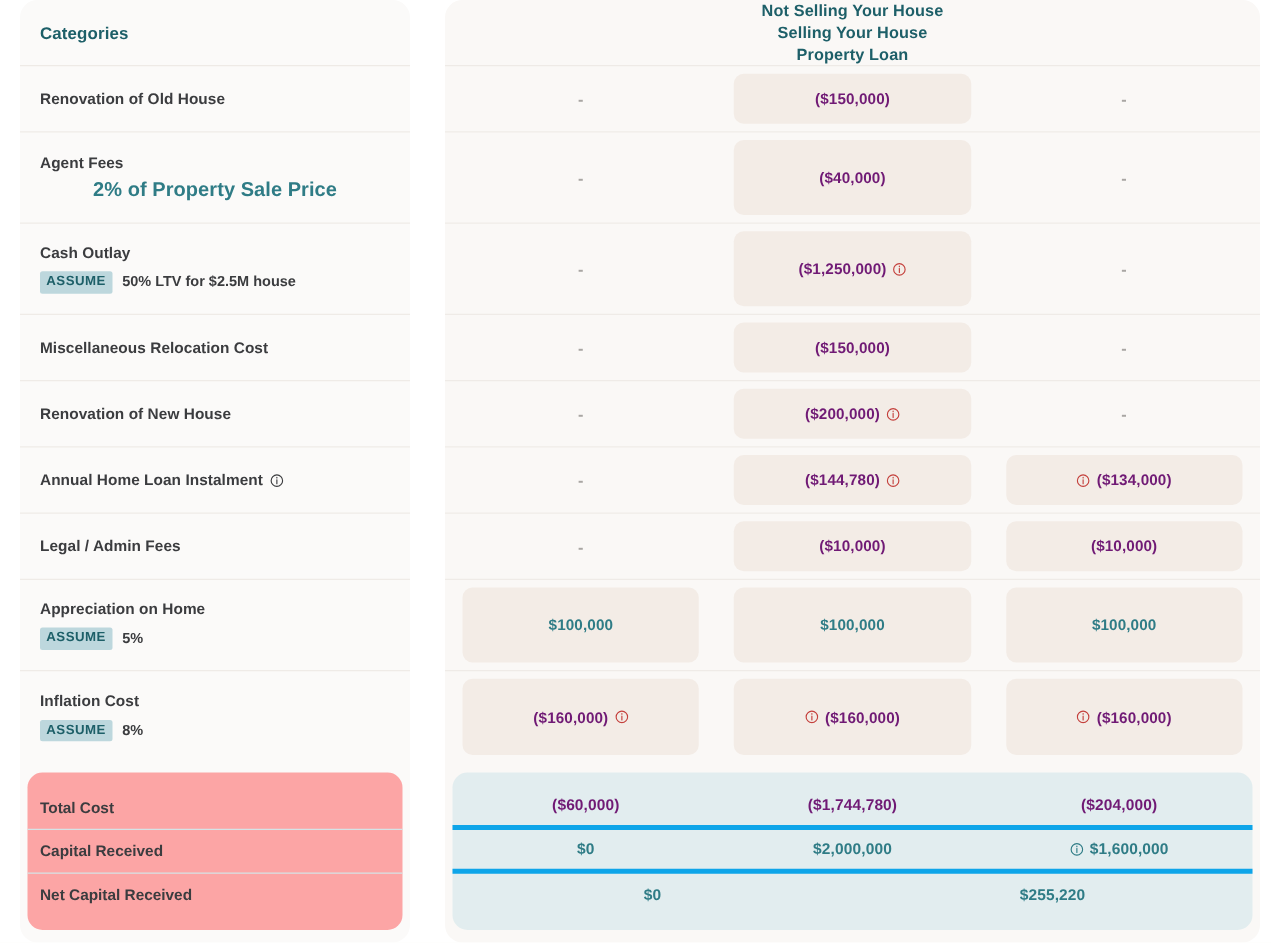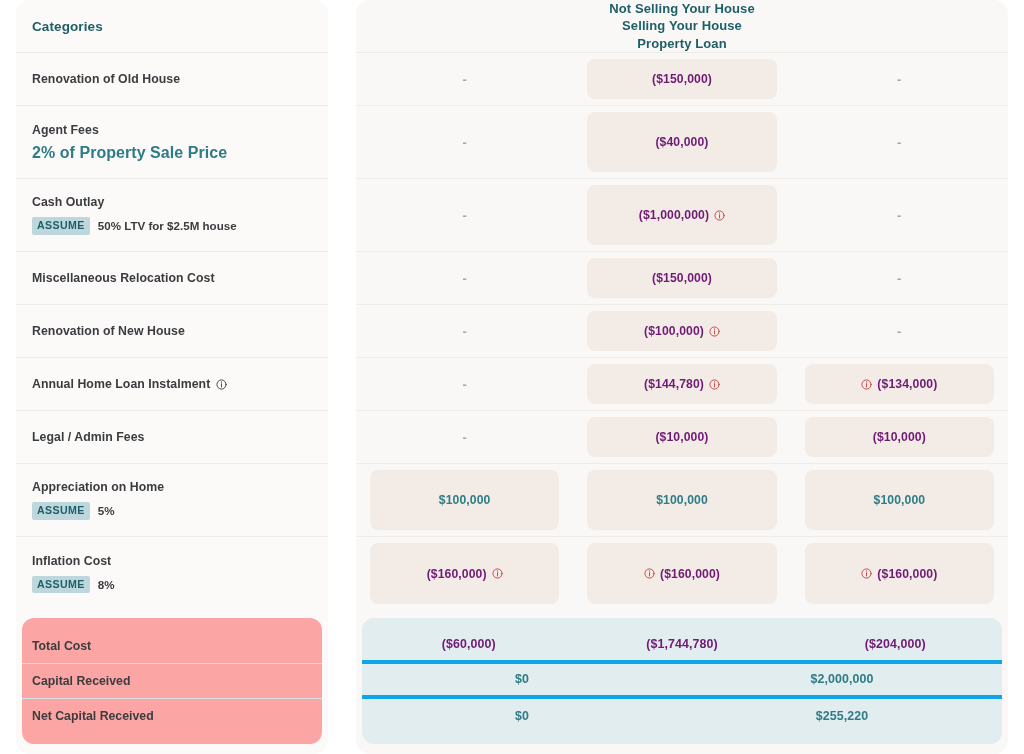--- a/index.html
+++ b/index.html
@@ -48,21 +48,21 @@
   }
 
   .cat-row {
     padding: 0 16px;
     border-bottom: 1px solid #efebe7;
     display: flex;
     flex-direction: column;
     justify-content: center;
   }
   .cat-row.h-single { height: 53px; }
-  .cat-row.h-double { height: 73px; }
+  .cat-row.h-double { height: 73px; text-align: center; }
   .cat-row:last-of-type { border-bottom: none; }
 
   .cat-name {
     color: #3b3c3f;
     font-size: 12.3px;
     font-weight: bold;
     letter-spacing: .05px;
     display: flex;
     align-items: center;
     gap: 6px;
@@ -365,21 +365,21 @@
           </div>
         </div>
         <div class="val-row h-double">
           <div class="val-cell">
             <div class="pill dash bare">
               <span>-</span>
             </div>
           </div>
           <div class="val-cell">
             <div class="pill neg">
-              <span>($1,000,000)</span>
+              <span>($1,250,000)</span>
               <span class="info-icon info-red">
                 <svg viewBox="0 0 12 12" fill="none" stroke-width="1" stroke-linecap="round">
                   <circle cx="6" cy="6" r="5"></circle>
                   <line x1="6" y1="3.1" x2="6" y2="3.6"></line>
                   <line x1="6" y1="5.2" x2="6" y2="8.7"></line>
                 </svg>
               </span>
             </div>
           </div>
           <div class="val-cell">
@@ -406,21 +406,21 @@
           </div>
         </div>
         <div class="val-row h-single">
           <div class="val-cell">
             <div class="pill dash bare">
               <span>-</span>
             </div>
           </div>
           <div class="val-cell">
             <div class="pill neg">
-              <span>($100,000)</span>
+              <span>($200,000)</span>
               <span class="info-icon info-red">
                 <svg viewBox="0 0 12 12" fill="none" stroke-width="1" stroke-linecap="round">
                   <circle cx="6" cy="6" r="5"></circle>
                   <line x1="6" y1="3.1" x2="6" y2="3.6"></line>
                   <line x1="6" y1="5.2" x2="6" y2="8.7"></line>
                 </svg>
               </span>
             </div>
           </div>
           <div class="val-cell">
@@ -546,20 +546,30 @@
               <span>($204,000)</span>
             </div>
           </div>
           <div class="summary-right-row">
             <div class="summary-right-cell pos">
               <span>$0</span>
             </div>
             <div class="summary-right-cell pos">
               <span>$2,000,000</span>
             </div>
+            <div class="summary-right-cell pos">
+              <span class="info-icon info-teal">
+                <svg viewBox="0 0 12 12" fill="none" stroke-width="1" stroke-linecap="round">
+                  <circle cx="6" cy="6" r="5"></circle>
+                  <line x1="6" y1="3.1" x2="6" y2="3.6"></line>
+                  <line x1="6" y1="5.2" x2="6" y2="8.7"></line>
+                </svg>
+              </span>
+              <span>$1,600,000</span>
+            </div>
           </div>
           <div class="summary-right-row">
             <div class="summary-right-cell pos">
               <span>$0</span>
             </div>
             <div class="summary-right-cell pos">
               <span>$255,220</span>
             </div>
           </div>
         </div>

